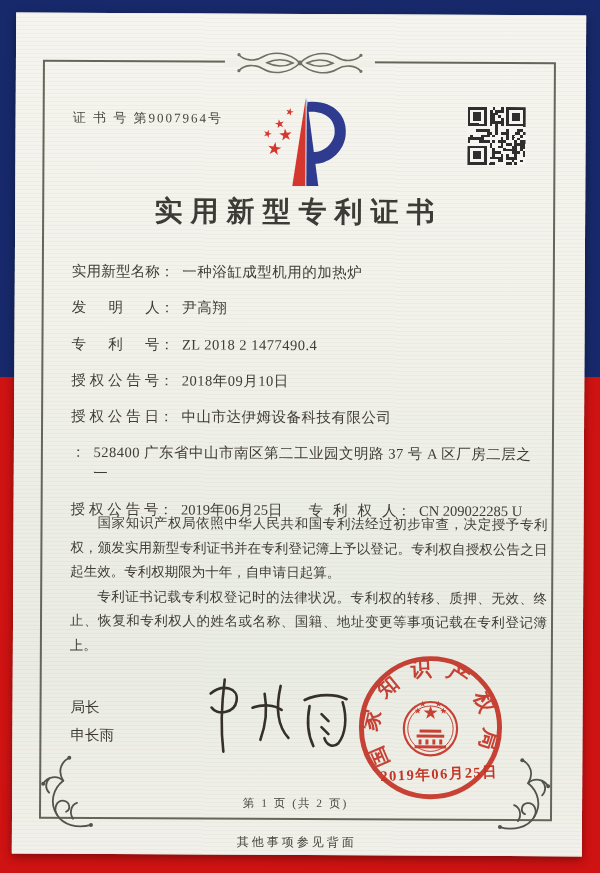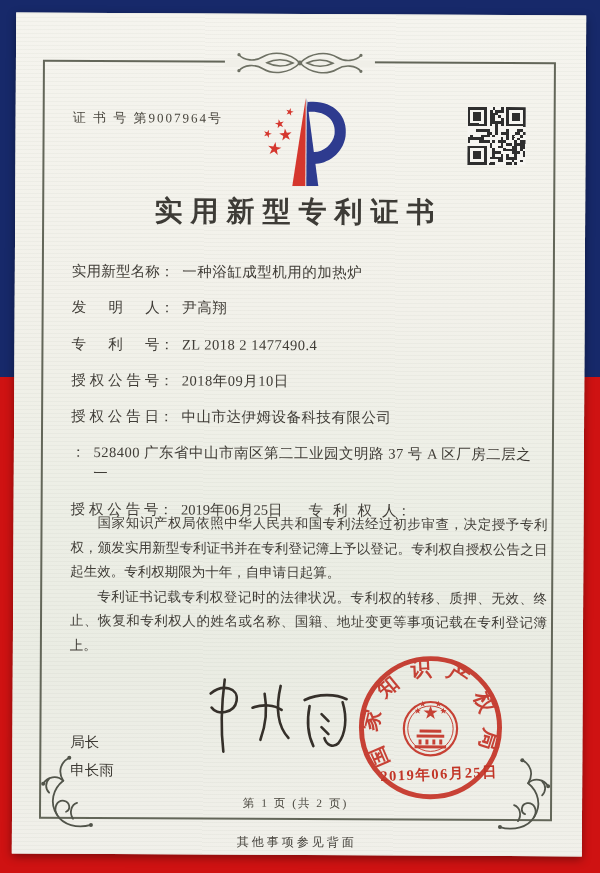--- a/index.html
+++ b/index.html
@@ -28,21 +28,21 @@
   .fields{position:absolute;left:57px;top:248px;right:40px;font-size:14.5px;color:#403d37;}
   .field-row{display:flex;margin-bottom:16px;line-height:1.4;}
   .flabel{flex:none;width:88px;text-align:justify;text-align-last:justify;display:inline-block;}
   .colon{flex:none;margin-right:8px;}
   .fvalue{flex:1;letter-spacing:0.5px;}
   .grant-row{display:flex;line-height:1.4;}
   .pair{display:flex;}
   .pair.right{margin-left:26px;}
   .paragraphs{position:absolute;left:57px;top:498px;right:36px;font-size:13.5px;line-height:1.82;text-align:justify;color:#403d37;}
   .paragraphs p{margin:0;text-indent:2em;}
-  .director{position:absolute;left:58px;top:716px;font-size:14.5px;line-height:1.95;color:#3e3b35;font-family:Liberation Mono, monospace;}
+  .director{position:absolute;left:58px;top:680px;font-size:14.5px;line-height:1.95;color:#3e3b35;}
   .signature{position:absolute;left:178px;top:652px;width:168px;height:98px;}
   .seal{position:absolute;left:344px;top:638px;width:148px;height:150px;opacity:0.92;mix-blend-mode:multiply;}
   .seal-date{position:absolute;left:342px;top:750px;width:170px;text-align:center;color:#c23527;font-size:14.5px;letter-spacing:1.5px;transform:rotate(-2.5deg);font-weight:600;}
   .page-info{position:absolute;left:27px;right:30px;top:782px;text-align:center;font-size:11.5px;color:#4a473f;letter-spacing:2px;}
   .back-note{position:absolute;left:0;right:0;top:820px;text-align:center;font-size:12px;color:#45423c;letter-spacing:3px;}
 </style>
 </head>
 <body>
 
 <div class="stage">
@@ -292,20 +292,21 @@
       </div>
       <div class="grant-row">
         <span class="pair">
           <span class="flabel">授权公告号</span>
             <span class="colon">：</span>
           <span>2019年06月25日</span>
         </span>
         <span class="pair right">
           <span class="flabel">专利权人</span>
             <span class="colon">：</span>
+          <span>CN 209022285 U</span>
         </span>
       </div>
     </div>
 
     <div class="paragraphs">
       <p>国家知识产权局依照中华人民共和国专利法经过初步审查，决定授予专利权，颁发实用新型专利证书并在专利登记簿上予以登记。专利权自授权公告之日起生效。专利权期限为十年，自申请日起算。</p>
       <p>专利证书记载专利权登记时的法律状况。专利权的转移、质押、无效、终止、恢复和专利权人的姓名或名称、国籍、地址变更等事项记载在专利登记簿上。</p>
     </div>
 
     <div class="director">

